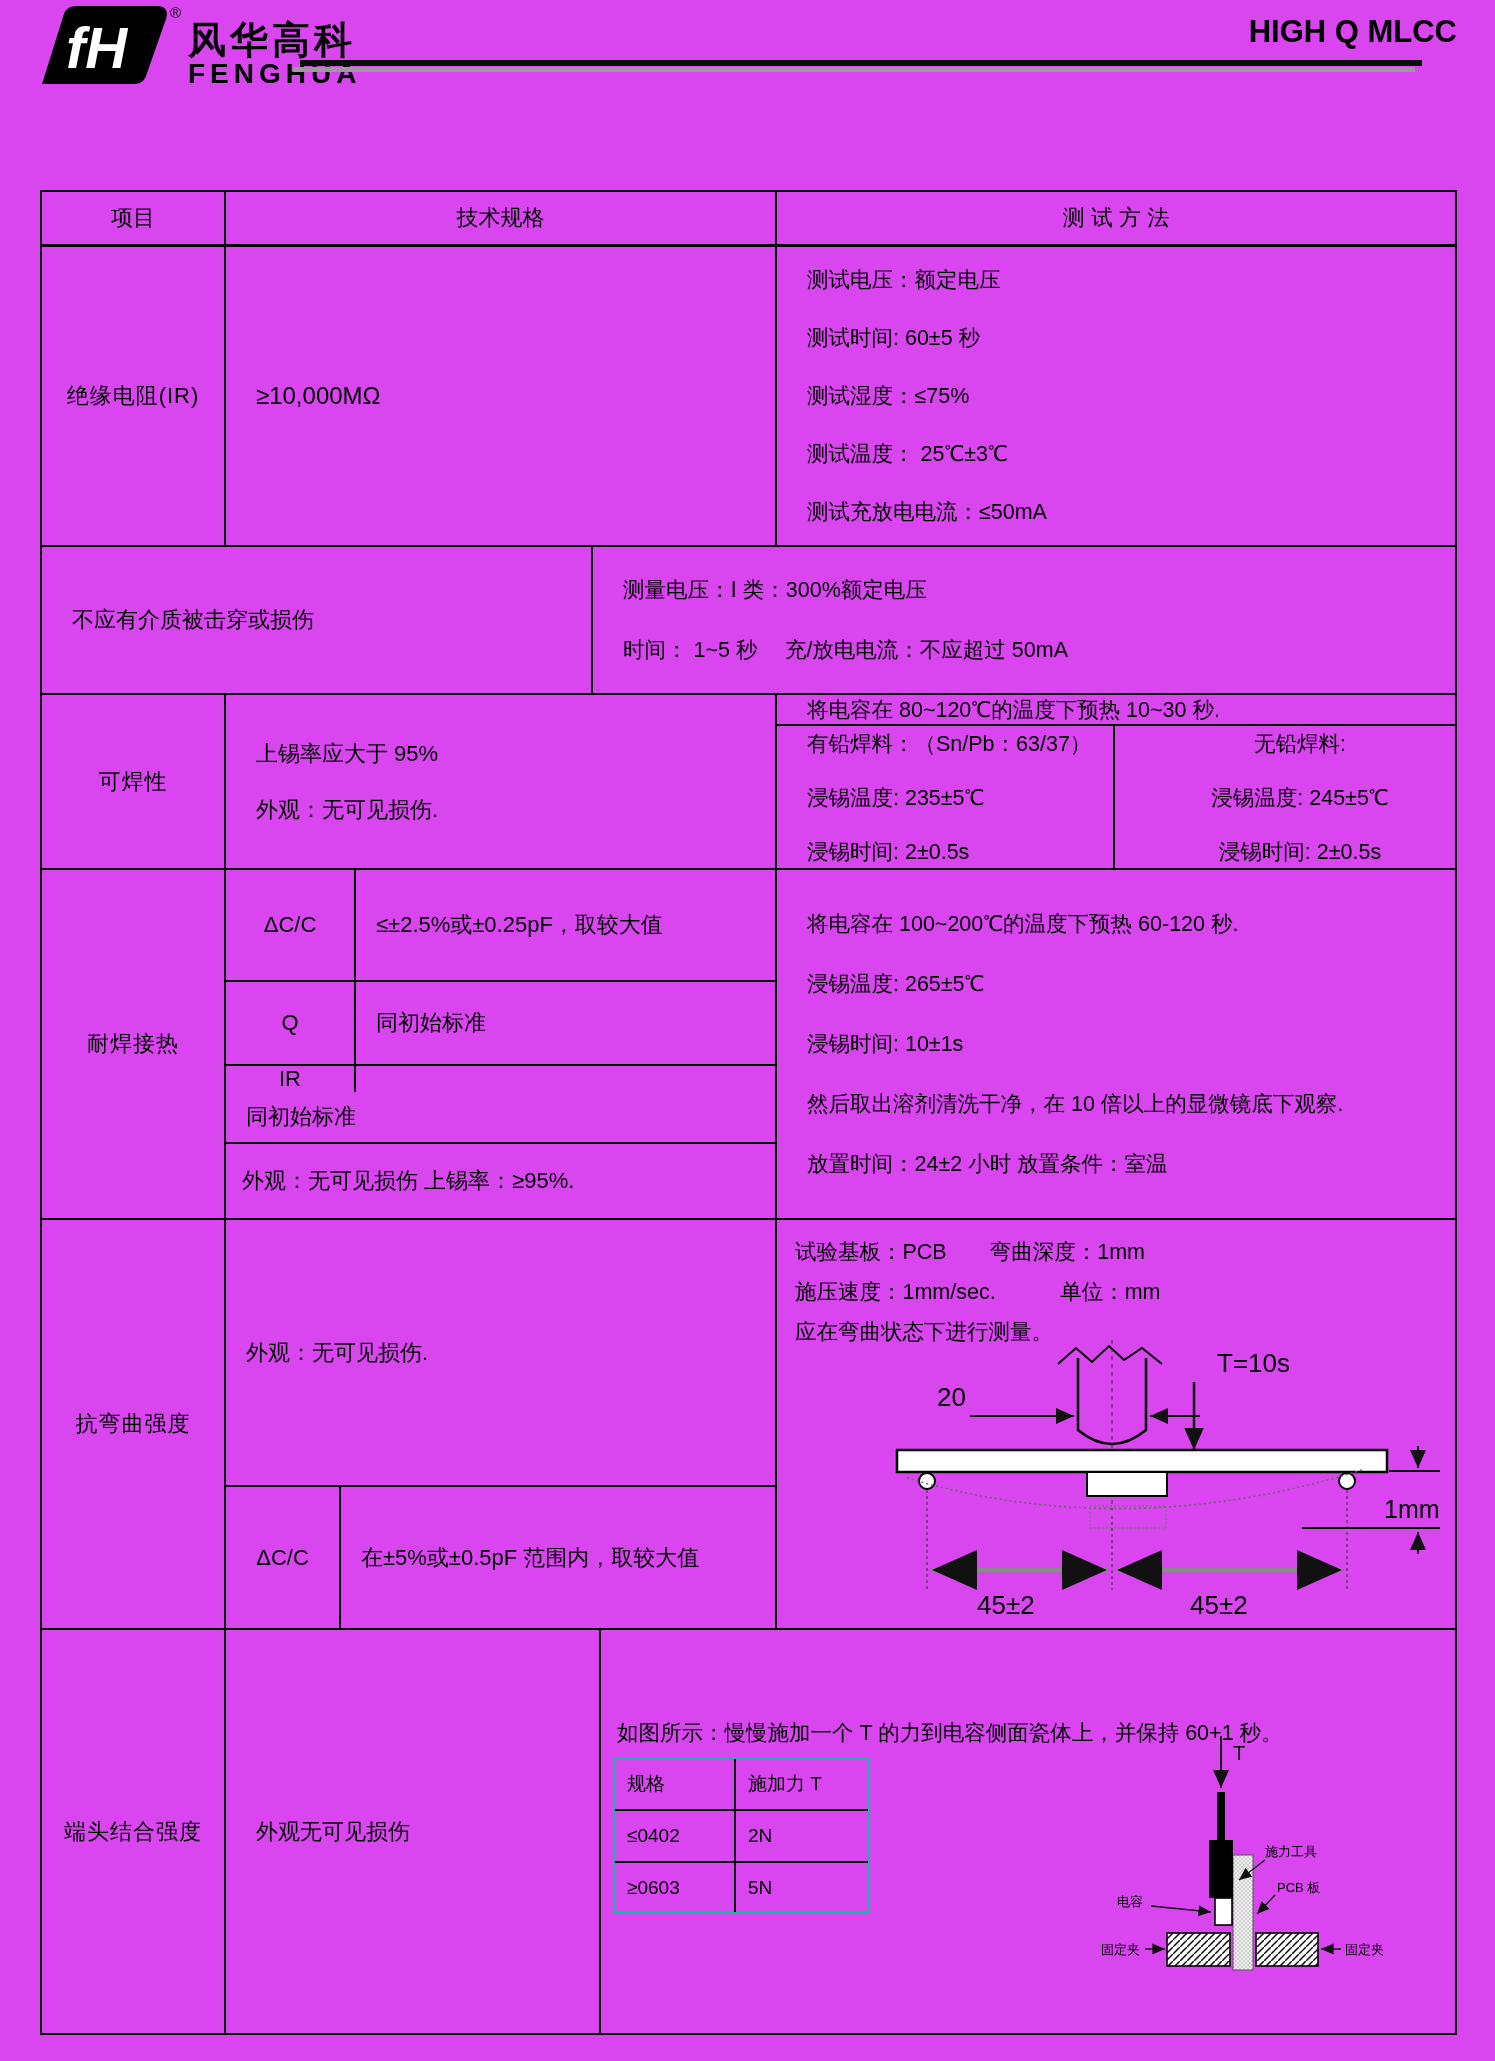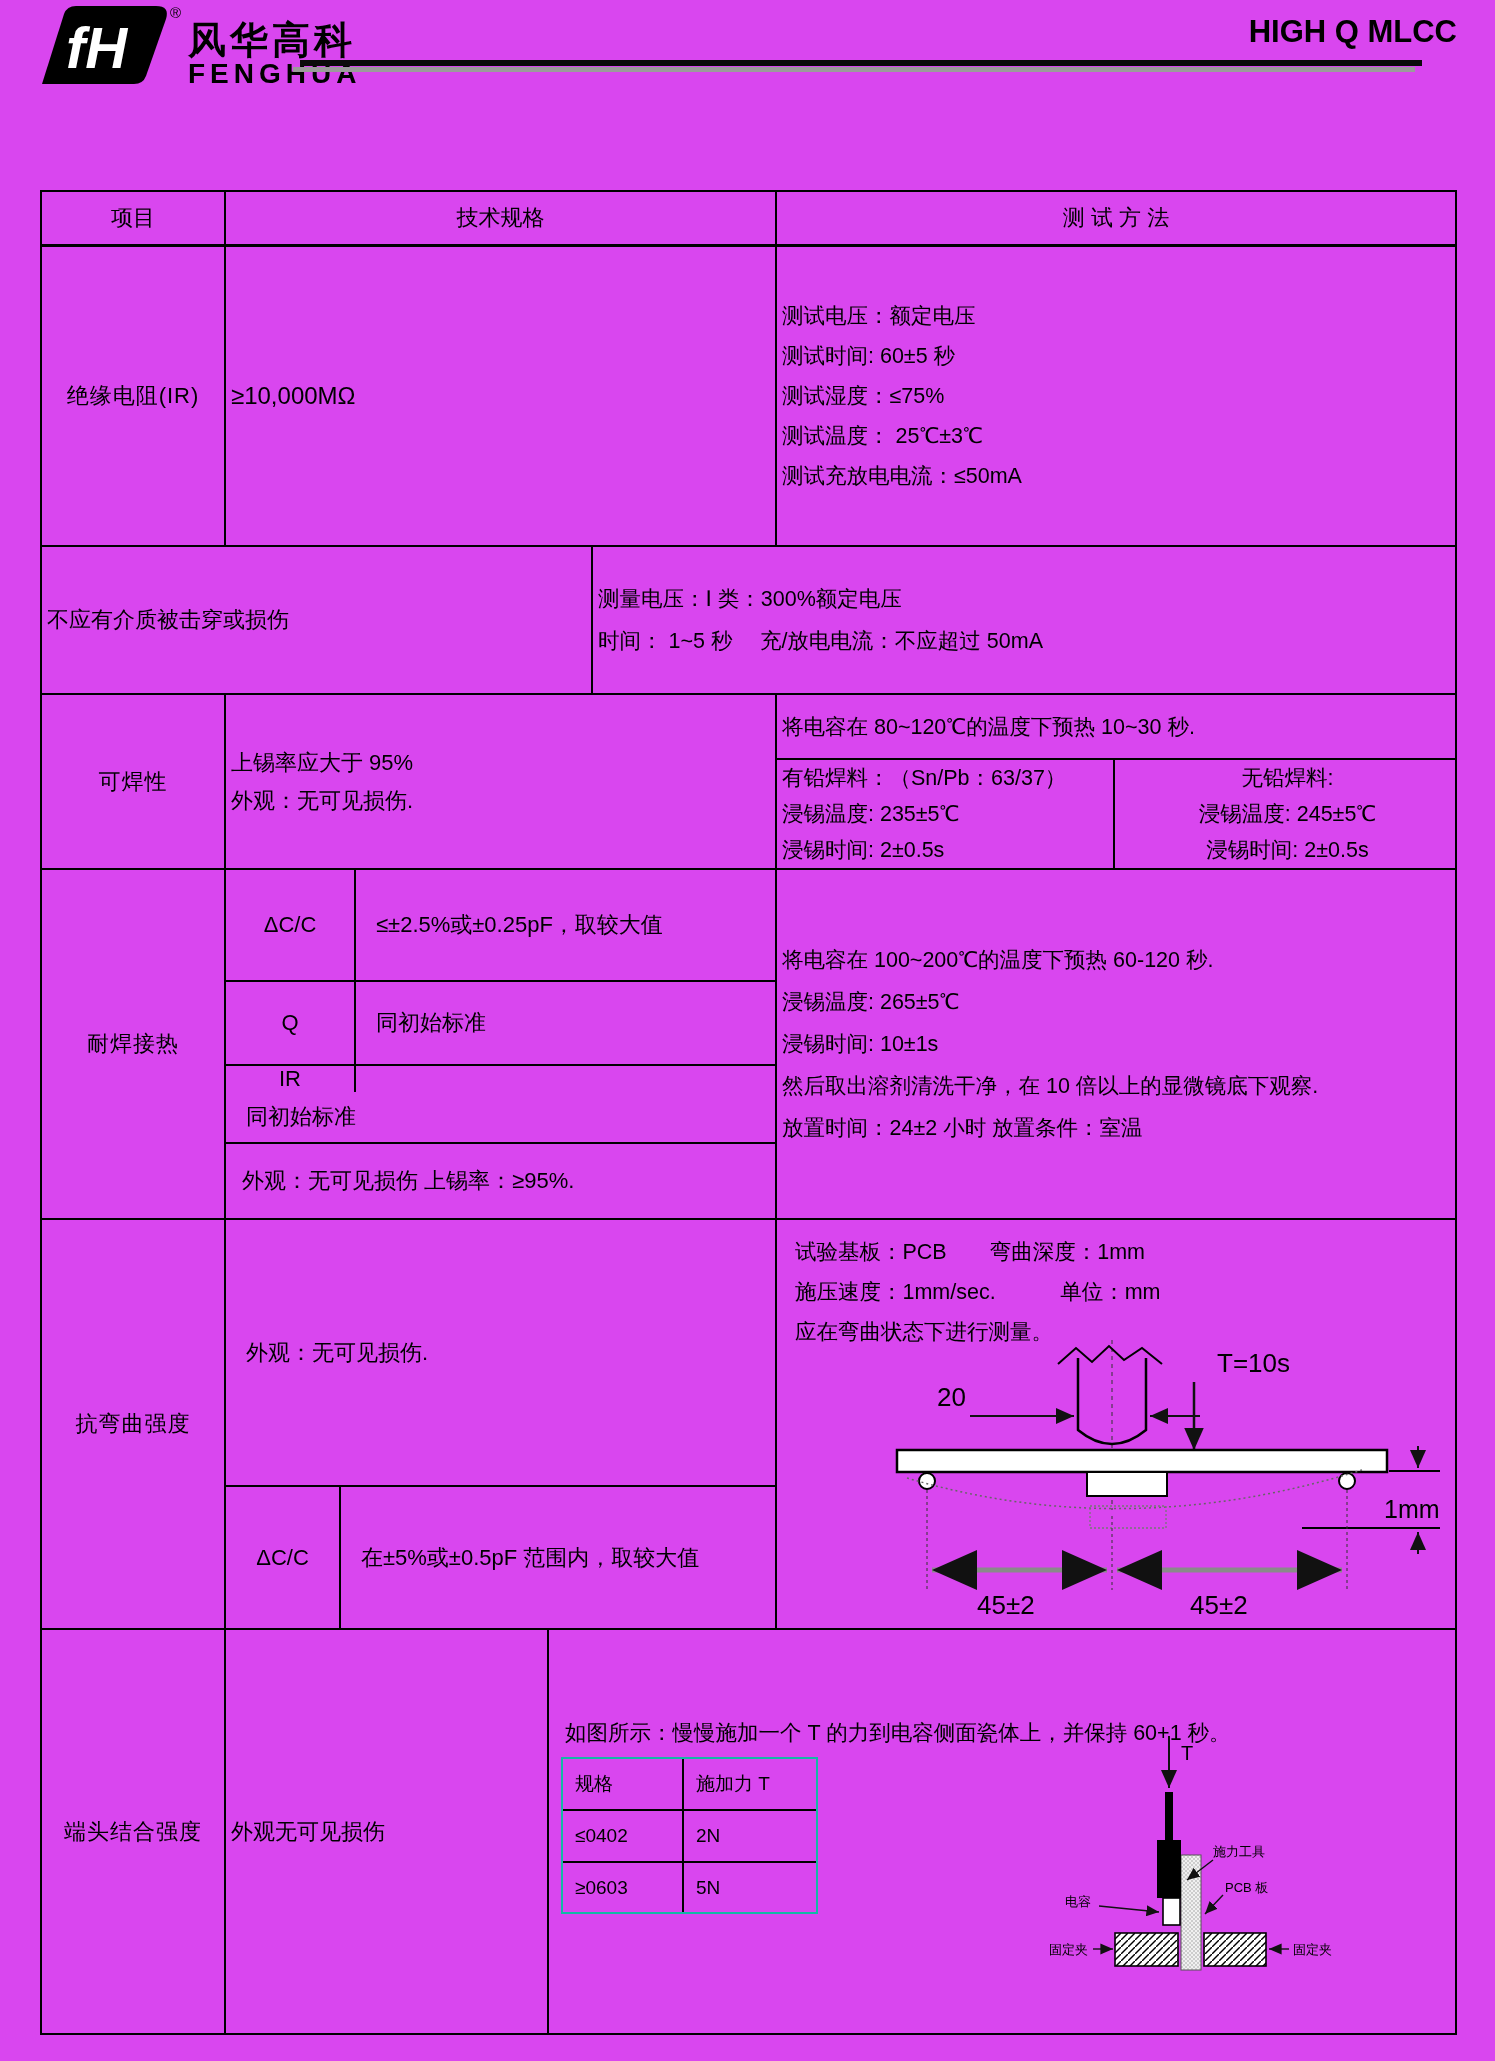--- a/index.html
+++ b/index.html
@@ -17,25 +17,25 @@
   .doc-title{position:absolute;right:38px;top:14px;font-size:31px;font-weight:bold;}
   
   .spec-table{position:absolute;left:40px;top:190px;width:1417px;height:1845px;
               border:2px solid #000;box-sizing:border-box;display:flex;flex-direction:column;font-size:22px;}
   .trow{display:flex;border-bottom:2px solid #000;box-sizing:border-box;}
   .trow.last{border-bottom:none;flex:1;}
   .hrow{height:55px;border-bottom:3px solid #000;}
   .r1{height:300px}.r2{height:148px}.r3{height:175px}.r4{height:350px}.r5{height:410px}
   .c{box-sizing:border-box;border-right:2px solid #000;position:relative;}
   .c1{width:184px}.c2{width:551px}.c3{flex:1;border-right:none;}
-  .c2n{width:323px}
+  .c2n{width:375px}
   .cen{display:flex;align-items:center;justify-content:center;text-align:center;}
   .vce{display:flex;align-items:center;}
   .col{display:flex;flex-direction:column;}
-  .padL{padding-left:5px;}
+  .padL{padding-left:30px;gap:18px;}
   .lines{display:flex;flex-direction:column;justify-content:center;}
   .lh40 > div{line-height:40px;}
   .lh42 > div{line-height:42px;}
   .lh38 > div{line-height:38px;}
   .lh36 > div{line-height:36px;}
   .fs21{font-size:21.5px;}
   .fs24{font-size:24px;}
   .itemfs{font-size:22px;letter-spacing:1px;}
   
   .introCell{height:67px;border-bottom:2px solid #000;box-sizing:border-box;}

